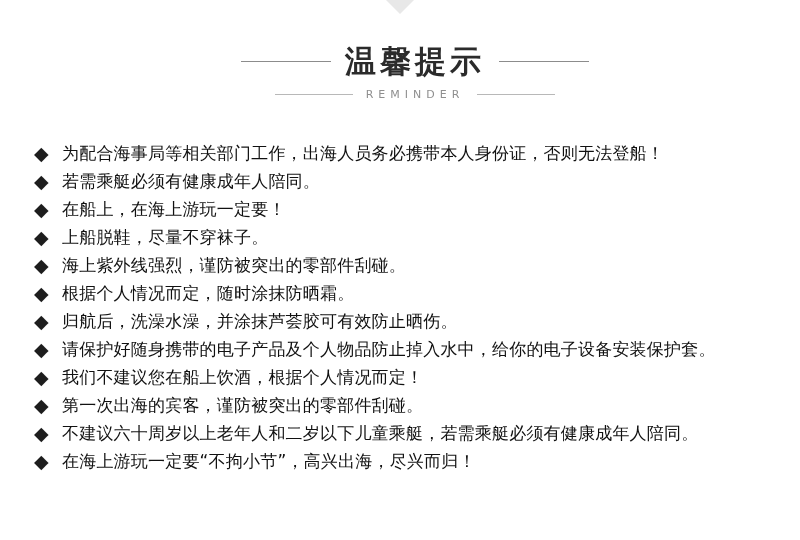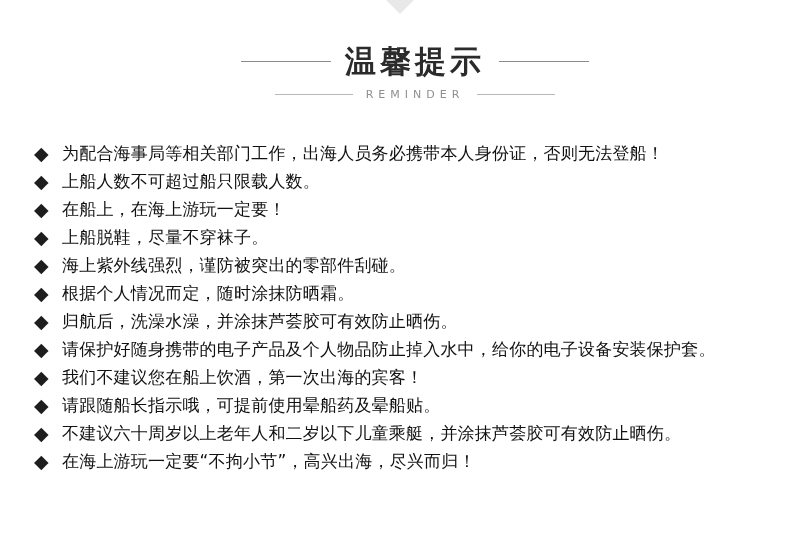--- a/index.html
+++ b/index.html
@@ -134,21 +134,21 @@
     </div>
   </div>
 
   <div class="list">
     <div class="item">
       <span class="bullet">◆</span>
       <span class="item-text">为配合海事局等相关部门工作，出海人员务必携带本人身份证，否则无法登船！</span>
     </div>
     <div class="item">
       <span class="bullet">◆</span>
-      <span class="item-text">上船人数不可超过船只限载人数。</span>
+      <span class="item-text">若需乘艇必须有健康成年人陪同。</span>
     </div>
     <div class="item">
       <span class="bullet">◆</span>
       <span class="item-text">在船上，在海上游玩一定要！</span>
     </div>
     <div class="item">
       <span class="bullet">◆</span>
       <span class="item-text">上船脱鞋，尽量不穿袜子。</span>
     </div>
     <div class="item">
@@ -162,29 +162,29 @@
     <div class="item">
       <span class="bullet">◆</span>
       <span class="item-text">归航后，洗澡水澡，并涂抹芦荟胶可有效防止晒伤。</span>
     </div>
     <div class="item">
       <span class="bullet">◆</span>
       <span class="item-text">请保护好随身携带的电子产品及个人物品防止掉入水中，给你的电子设备安装保护套。</span>
     </div>
     <div class="item">
       <span class="bullet">◆</span>
-      <span class="item-text">我们不建议您在船上饮酒，第一次出海的宾客！</span>
+      <span class="item-text">我们不建议您在船上饮酒，根据个人情况而定！</span>
     </div>
     <div class="item">
       <span class="bullet">◆</span>
-      <span class="item-text">请跟随船长指示哦，可提前使用晕船药及晕船贴。</span>
+      <span class="item-text">第一次出海的宾客，谨防被突出的零部件刮碰。</span>
     </div>
     <div class="item">
       <span class="bullet">◆</span>
-      <span class="item-text">不建议六十周岁以上老年人和二岁以下儿童乘艇，并涂抹芦荟胶可有效防止晒伤。</span>
+      <span class="item-text">不建议六十周岁以上老年人和二岁以下儿童乘艇，若需乘艇必须有健康成年人陪同。</span>
     </div>
     <div class="item">
       <span class="bullet">◆</span>
       <span class="item-text">在海上游玩一定要“不拘小节”，高兴出海，尽兴而归！</span>
     </div>
   </div>
 
 </div>
 
 </body></html>

